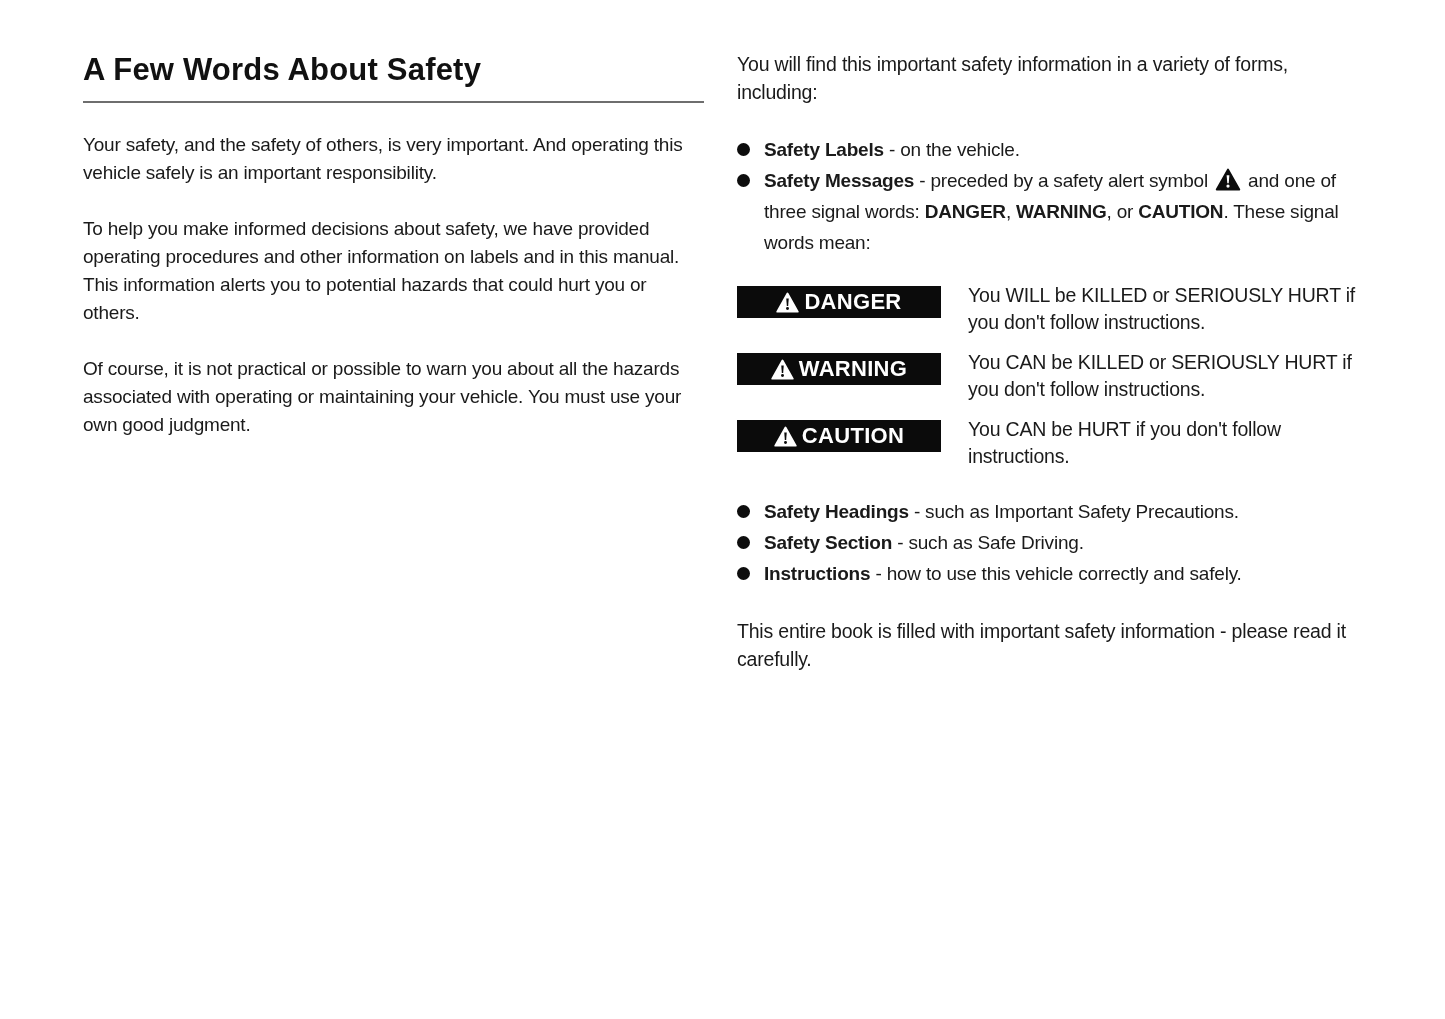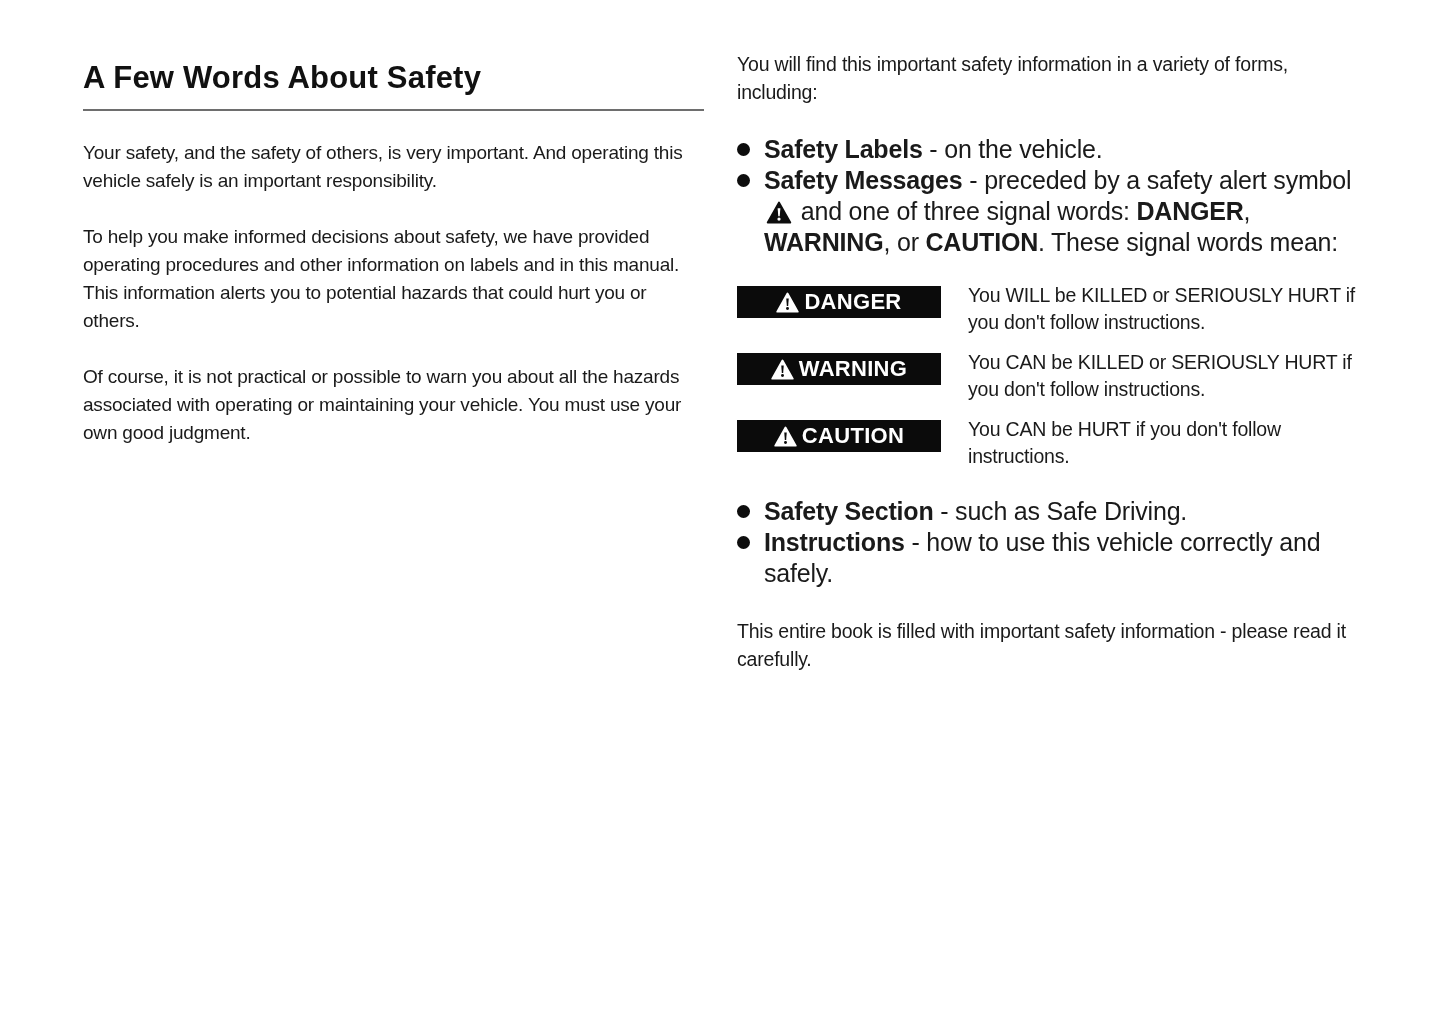--- a/index.html
+++ b/index.html
@@ -9,21 +9,21 @@
     height: 1019px;
     background: #ffffff;
     font-family: "Liberation Sans", "DejaVu Sans", sans-serif;
     color: #1a1a1a;
     overflow: hidden;
   }
   
   .col-left {
     position: absolute;
     left: 83px;
-    top: 60px;
+    top: 52px;
     width: 621px;
   }
   .doc-title {
     margin: 0;
     font-size: 31px;
     font-weight: bold;
     letter-spacing: 0.2px;
     color: #111;
     padding-bottom: 13px;
     border-bottom: 2px solid #6e6e6e;
@@ -44,21 +44,21 @@
   .intro {
     margin: 0 0 28px 0;
     font-size: 19.5px;
     line-height: 28px;
     letter-spacing: -0.2px;
   }
   ul.bullets {
     list-style: none;
     margin: 0;
     padding: 0;
-    font-size: 25px;
+    font-size: 19px;
     line-height: 31px;
     letter-spacing: -0.2px;
   }
   ul.bullets li {
     position: relative;
     padding-left: 27px;
   }
   .bullet-dot {
     position: absolute;
     left: 0;
@@ -171,20 +171,23 @@
             </svg>
           <span>CAUTION</span>
         </div>
         <p class="signal-text">You CAN be HURT if you don't follow instructions.</p>
       </div>
 
     </div>
 
     <ul class="bullets bullets-bottom">
       <li>
+        <span class="bullet-dot"></span><span class="b">Safety Headings</span><span> - such as Important Safety Precautions.</span>
+      </li>
+      <li>
         <span class="bullet-dot"></span><span class="b">Safety Section</span><span> - such as Safe Driving.</span>
       </li>
       <li>
         <span class="bullet-dot"></span><span class="b">Instructions</span><span> - how to use this vehicle correctly and safely.</span>
       </li>
     </ul>
 
     <p class="closing">This entire book is filled with important safety information - please read it carefully.</p>
   </div>
 

